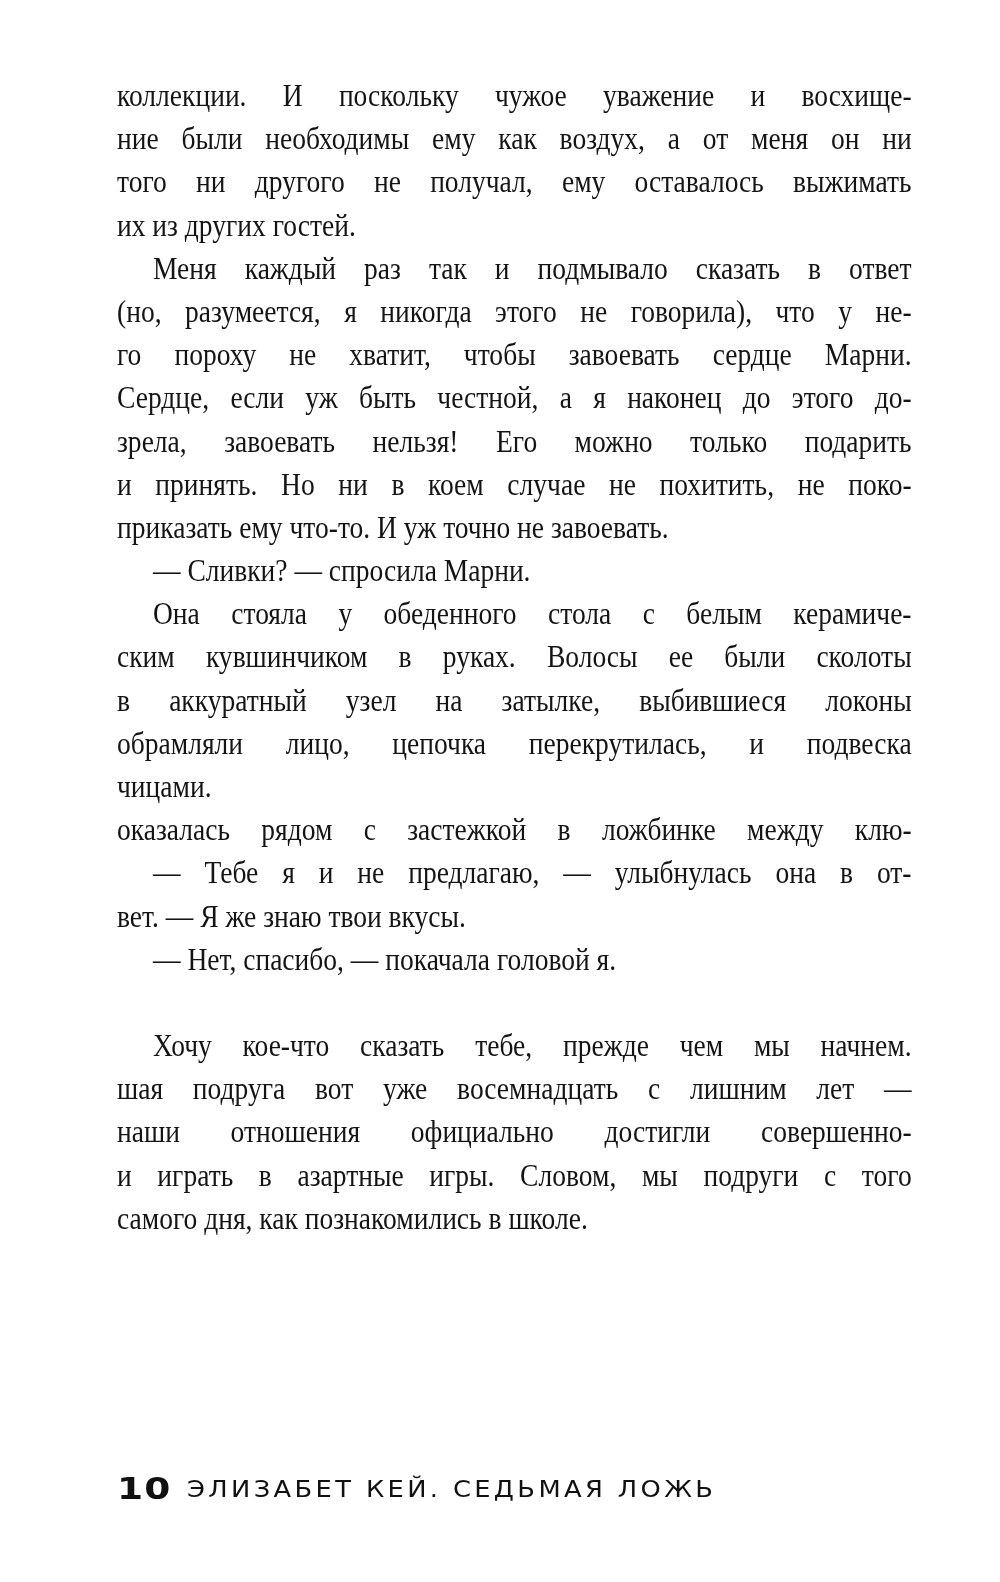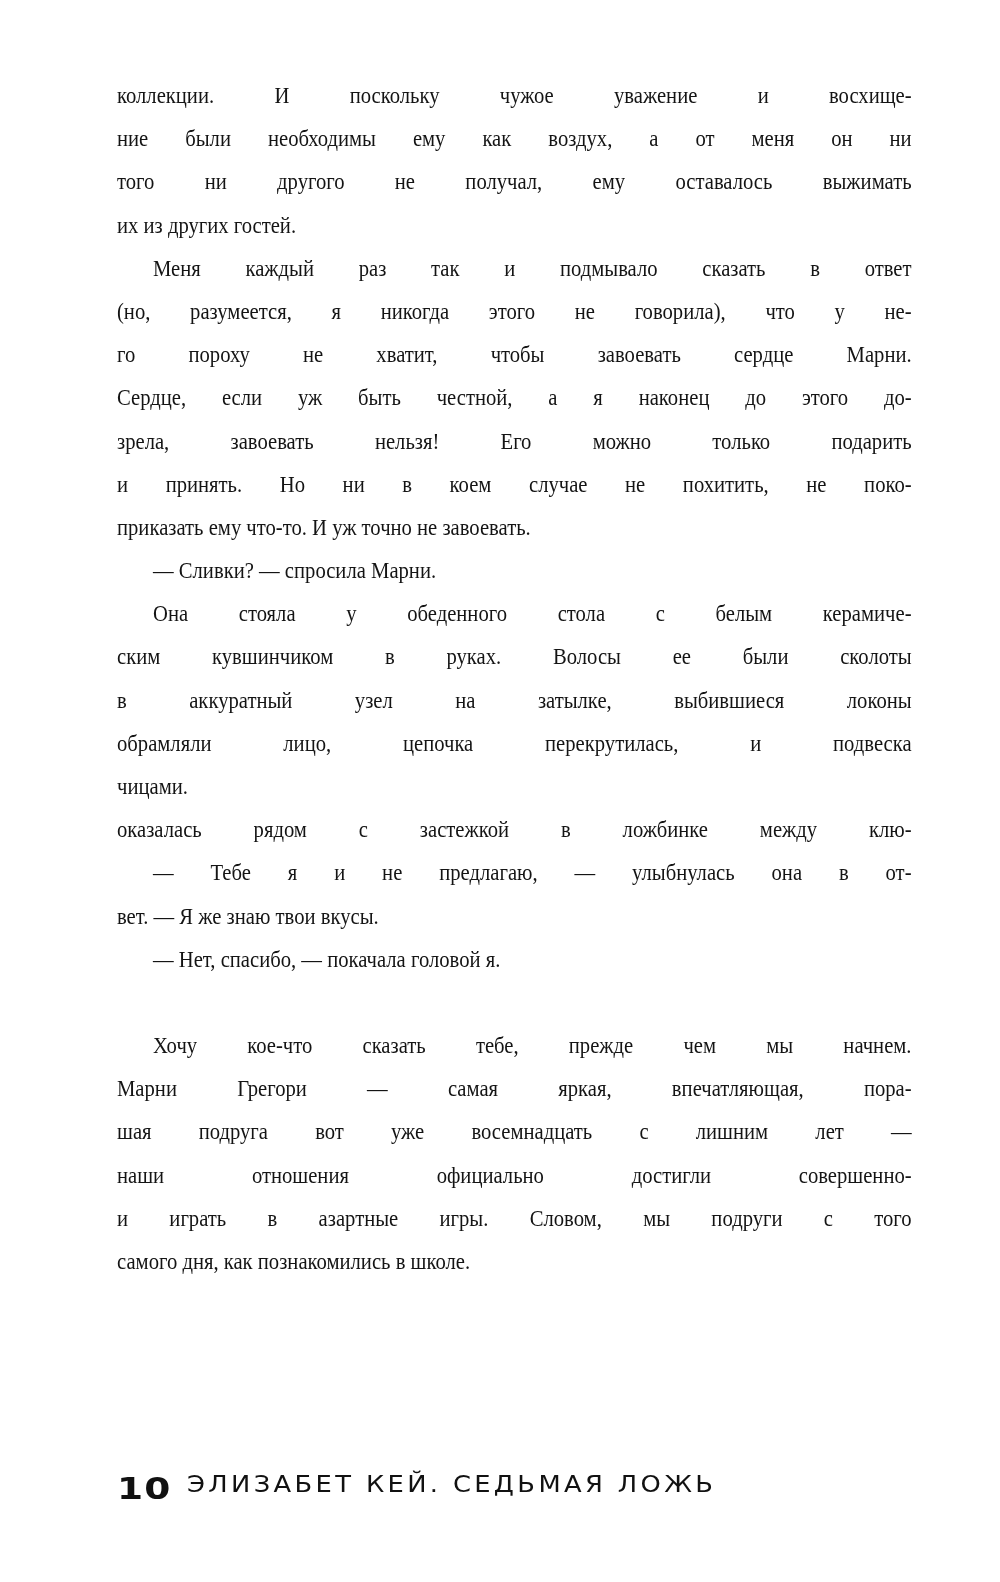--- a/index.html
+++ b/index.html
@@ -14,39 +14,39 @@
   .page {
     position: absolute;
     left: 117px;
     top: 74px;
     width: 795px;
   }
   .line {
     height: 43.2px;
     line-height: 43.2px;
     font-family: "Liberation Serif", serif;
-    font-size: 24px;
+    font-size: 32px;
     white-space: nowrap;
     position: relative;
   }
   .line .txt {
     display: inline-block;
     transform-origin: left center;
     transform: scaleX(0.86);
   }
   .line.just .txt { width: 924px; text-align: justify; text-align-last: justify; }
   .line.indent { padding-left: 36px; }
   .line.indent.just .txt { width: 882px; }
   .gap { height: 43px; }
   .footer {
     position: absolute;
     left: 117px;
     top: 1471px;
     display: flex;
-    align-items: flex-start;
+    align-items: center;
     font-family: "DejaVu Sans", sans-serif;
     color: #111;
   }
   .footer .pageno {
     font-weight: bold;
     font-size: 30px;
     letter-spacing: 1px;
     transform: scaleX(1.25);
     transform-origin: left center;
     display: inline-block;
@@ -103,21 +103,20 @@
   </div>
 
   <div>
     <div class="line indent"><span class="txt">— Нет, спасибо, — покачала головой я.</span></div>
   </div>
 
   <div class="gap"></div>
 
   <div>
     <div class="line indent just"><span class="txt">Хочу кое-что сказать тебе, прежде чем мы начнем.</span></div>
-    <div class="line just"><span class="txt">Марни Грегори — самая яркая, впечатляющая, пора-</span></div>
     <div class="line just"><span class="txt">шая подруга вот уже восемнадцать с лишним лет —</span></div>
     <div class="line just"><span class="txt">наши отношения официально достигли совершенно-</span></div>
     <div class="line just"><span class="txt">и играть в азартные игры. Словом, мы подруги с того</span></div>
     <div class="line"><span class="txt">самого дня, как познакомились в школе.</span></div>
   </div>
 </div>
 
 <div class="footer">
   <span class="pageno">10</span>
   <span class="runhead">ЭЛИЗАБЕТ КЕЙ. СЕДЬМАЯ ЛОЖЬ</span>

